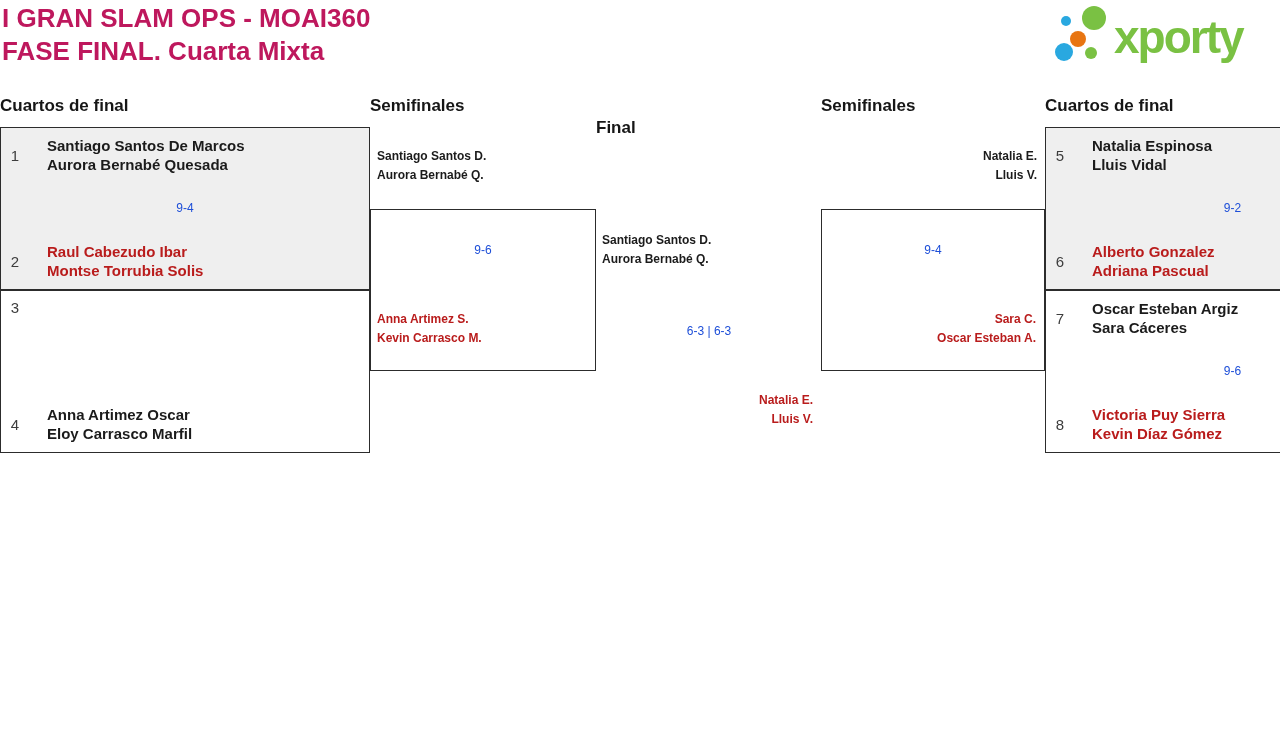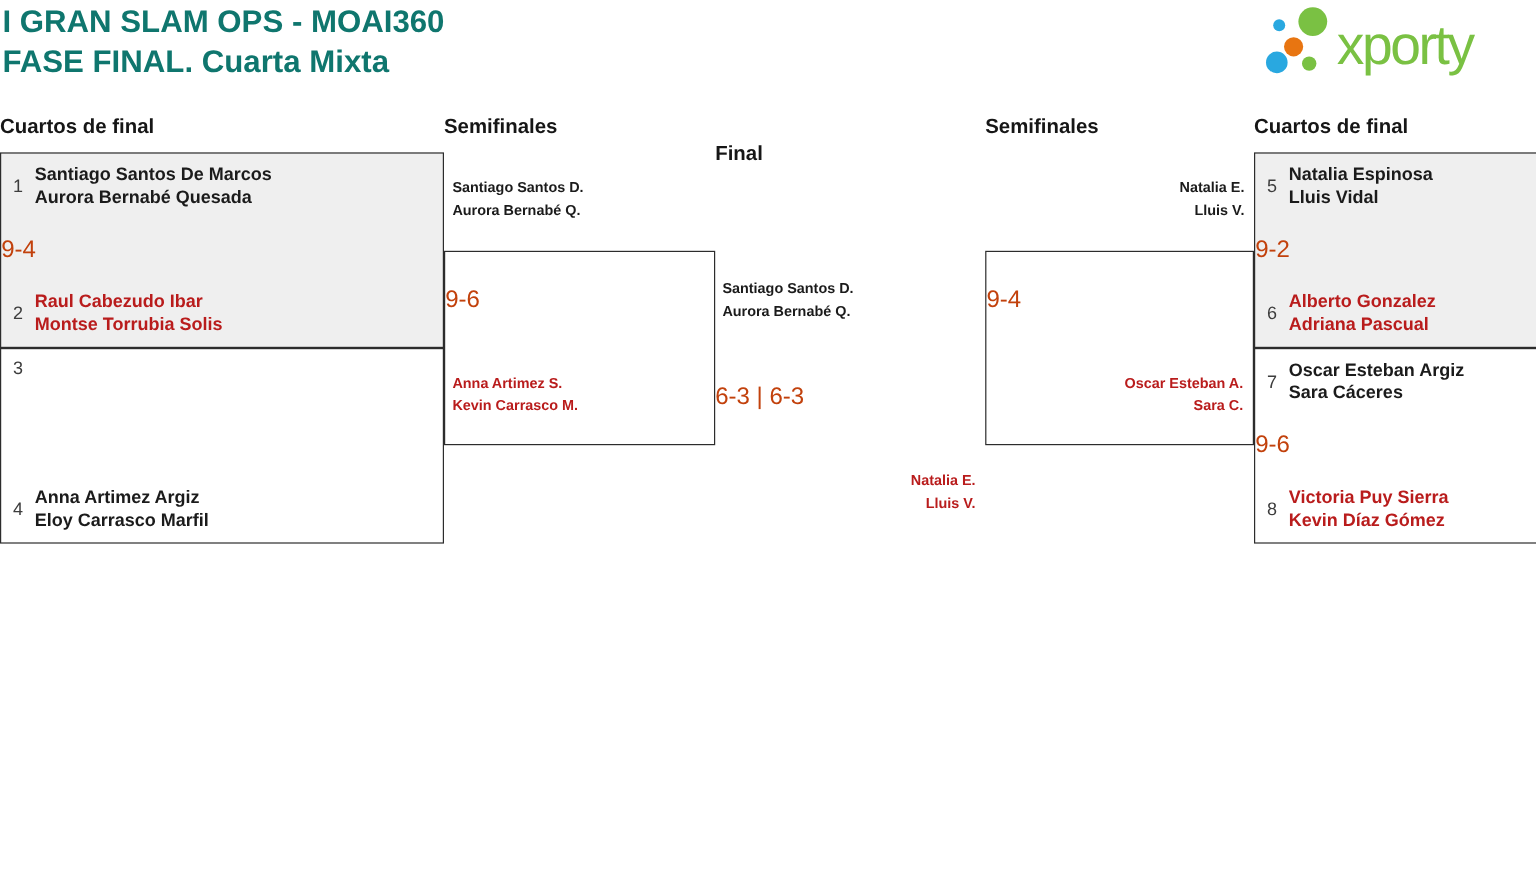--- a/index.html
+++ b/index.html
@@ -6,28 +6,28 @@
   body {
     width:1280px; height:730px; position:relative; overflow:hidden;
     background:#ffffff; font-family:"Liberation Sans", sans-serif;
     -webkit-font-smoothing:antialiased;
   }
   .abs { position:absolute; }
 
   
   .title {
     left:2px; top:2px; font-size:26px; line-height:33px; font-weight:700;
-    color:#0f766e; letter-spacing:0;
+    color:#be185d; letter-spacing:0;
   }
   .title .l { display:block; }
 
   
   .logo-dots { left:1050px; top:4px; width:62px; height:64px; }
   .logo-text {
-    left:1114px; top:12px; font-size:46px; line-height:50px; font-weight:400;
+    left:1114px; top:12px; font-size:46px; line-height:50px; font-weight:700;
     letter-spacing:-2px;
   }
 
   
   .round-h {
     top:96px; font-size:17px; font-weight:600; color:#161616; text-align:left;
   }
 
   
   .box {
@@ -38,26 +38,26 @@
   .qf {
     display:flex; flex-direction:column; justify-content:space-between;
     padding:8px 0 9px 0;
   }
   .pair { display:flex; align-items:center; }
   .seed {
     flex:0 0 28px; width:28px; text-align:center;
     font-size:15px; color:#3d3d3d;
   }
   .names { font-size:15px; line-height:19px; }
-  .names .l { display:block; white-space:nowrap; }
+  .names .l { display:block; white-space:nowrap;margin-left:18px; }
   .win  .names, .win-text  { font-weight:700; color:#1b1b1b; }
   .lose .names, .lose-text { font-weight:700; color:#b91c1c; }
 
   .score {
-    font-size:20px; color:#c2410c; line-height:19px;
+    font-size:12px; color:#1d4ed8; text-align:center; line-height:19px;
   }
 
   
   .team2 { font-size:12px; line-height:19px; }
   .team2 .l { display:block; white-space:nowrap; }
   .ta-r { text-align:right; }
 
   .sf-score { position:absolute; top:31px; left:0; right:0; }
   .sf-loser-left  { position:absolute; top:100px; left:6px; }
   .sf-loser-right { position:absolute; top:100px; left:0; right:8px; text-align:right; }
@@ -105,21 +105,21 @@
   </div>
 </div>
 
 <div class="abs box qf" style="left:0; top:290px; width:370px; height:163px;">
   <div class="pair lose">
     <span class="seed">3</span>
   </div>
   <div class="pair win">
     <span class="seed">4</span>
     <span class="names">
-      <span class="l">Anna Artimez Argiz</span>
+      <span class="l">Anna Artimez Oscar</span>
       <span class="l">Eloy Carrasco Marfil</span>
     </span>
   </div>
 </div>
 
 <div class="abs team2 win-text" style="left:377px; top:147px;">
   <span class="l">Santiago Santos D.</span>
   <span class="l">Aurora Bernabé Q.</span>
 </div>
 <div class="abs box" style="left:370px; top:209px; width:226px; height:162px;">
@@ -140,22 +140,22 @@
   <span class="l">Lluis V.</span>
 </div>
 
 <div class="abs team2 win-text ta-r" style="left:822px; top:147px; width:215px;">
   <span class="l">Natalia E.</span>
   <span class="l">Lluis V.</span>
 </div>
 <div class="abs box" style="left:821px; top:209px; width:224px; height:162px;">
   <div class="score sf-score">9-4</div>
   <div class="team2 lose-text sf-loser-right">
+    <span class="l">Sara C.</span>
     <span class="l">Oscar Esteban A.</span>
-    <span class="l">Sara C.</span>
   </div>
 </div>
 
 <div class="abs box shaded qf" style="left:1045px; top:127px; width:375px; height:163px;">
   <div class="pair win">
     <span class="seed">5</span>
     <span class="names">
       <span class="l">Natalia Espinosa</span>
       <span class="l">Lluis Vidal</span>
     </span>

